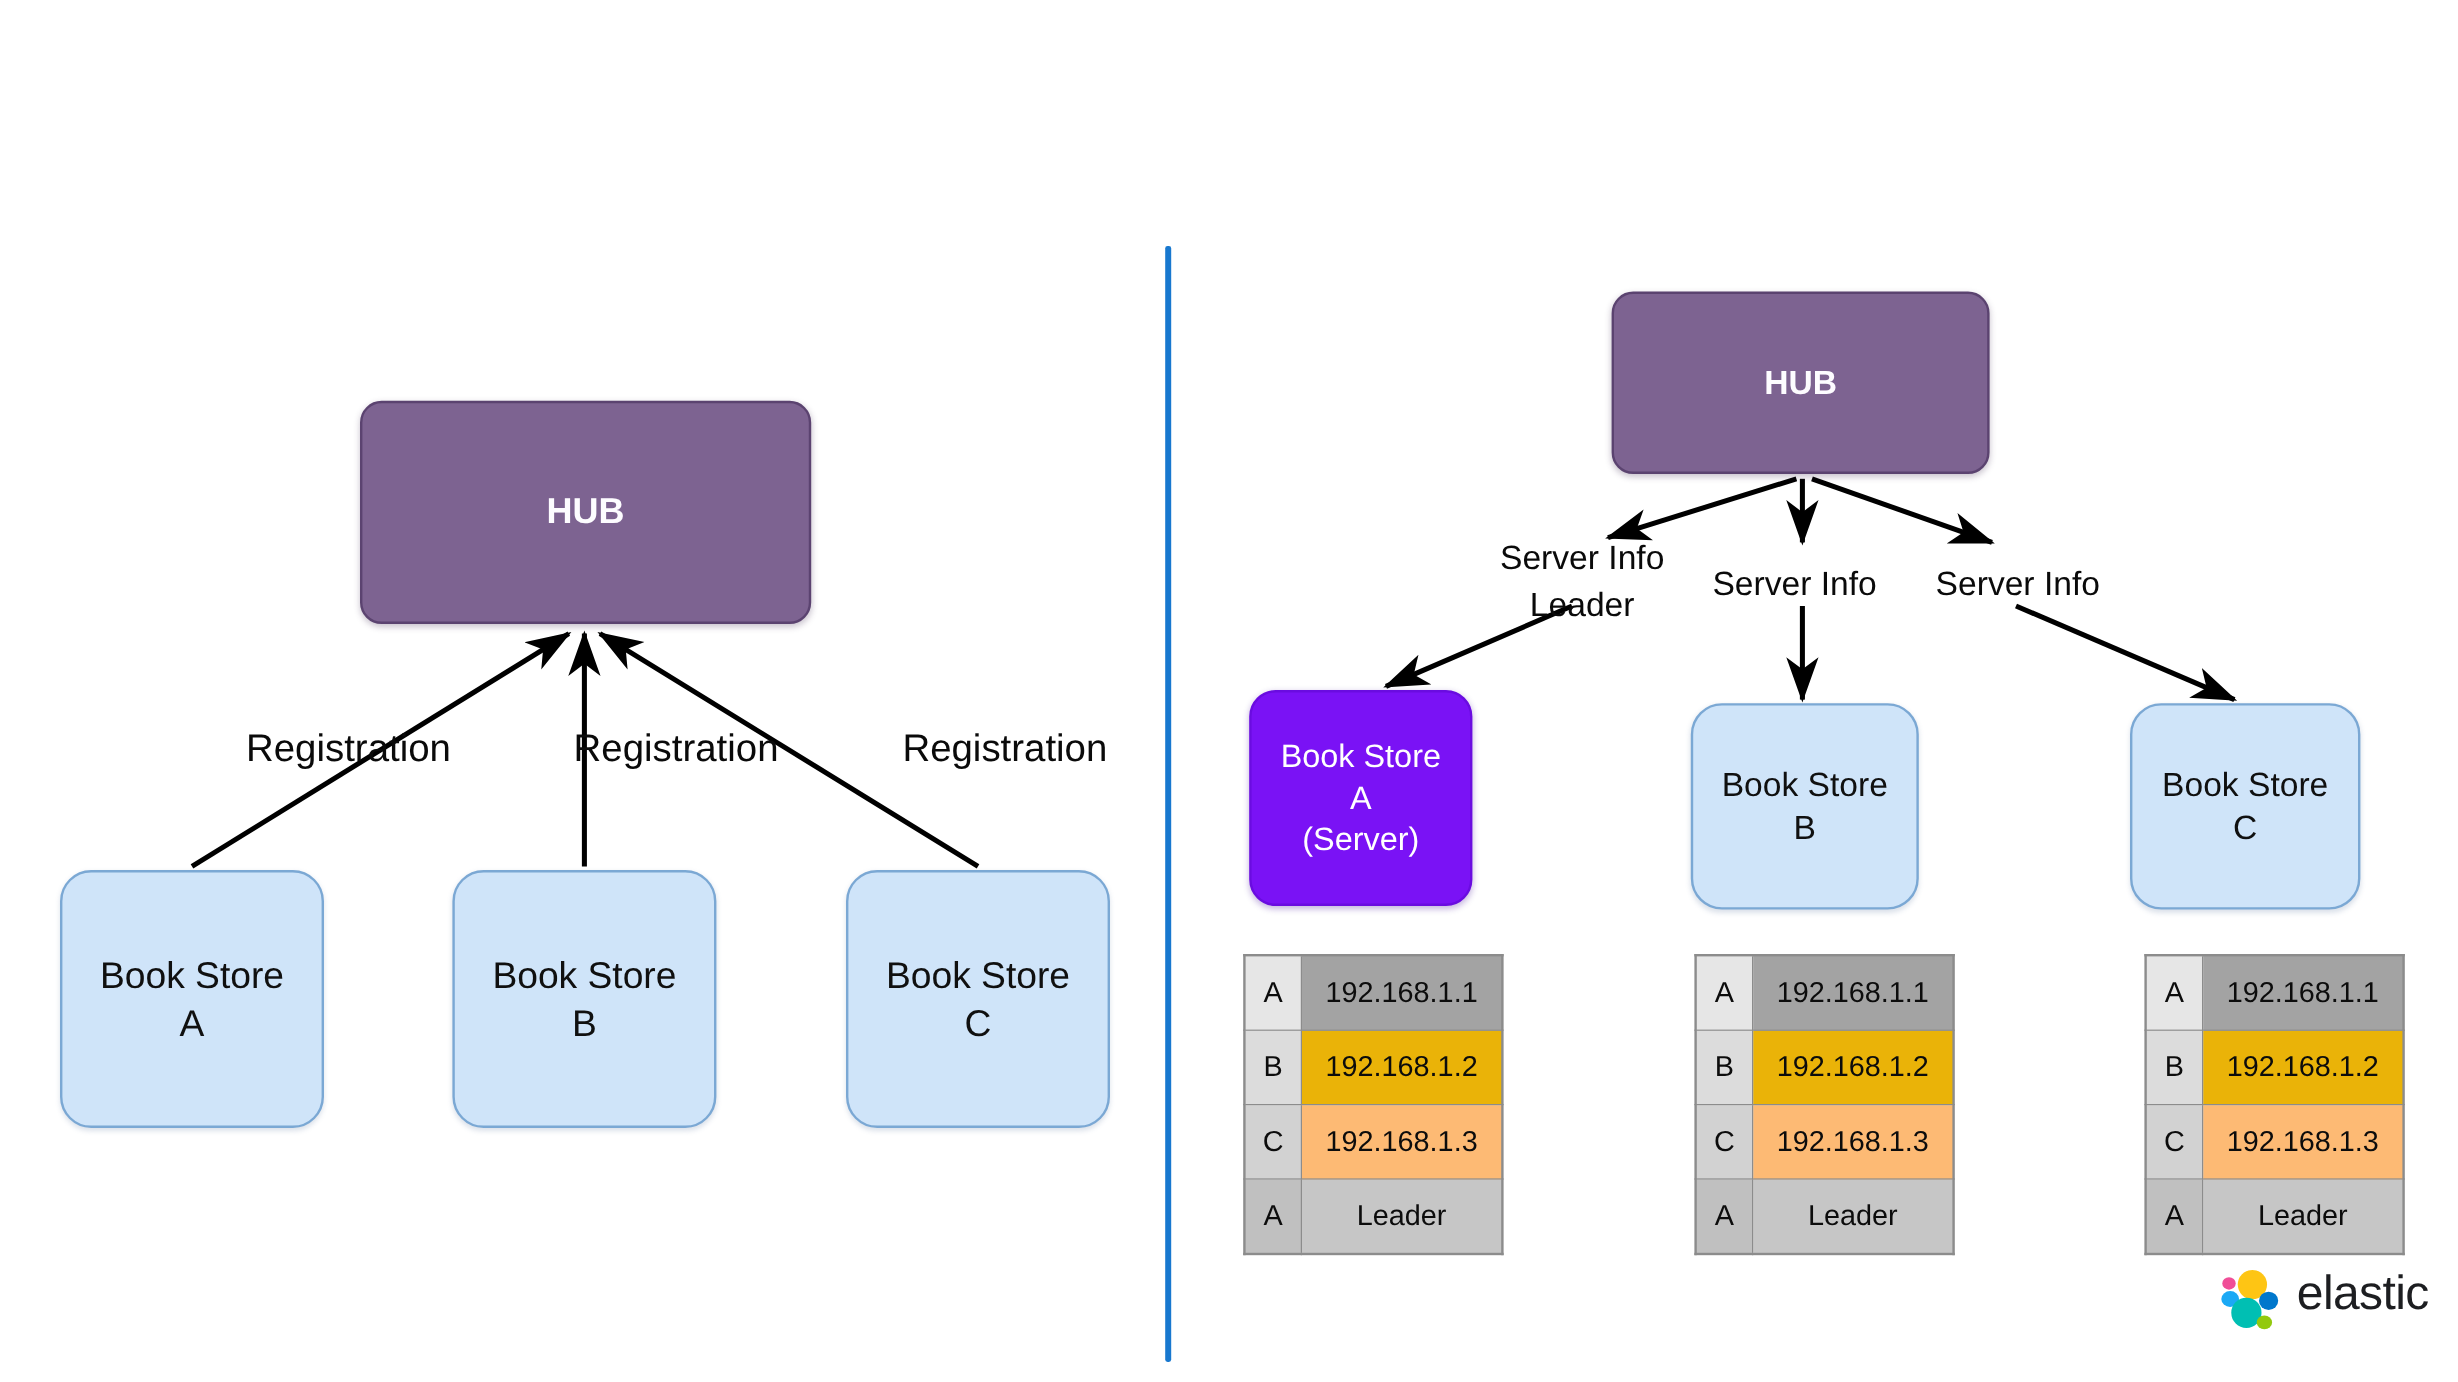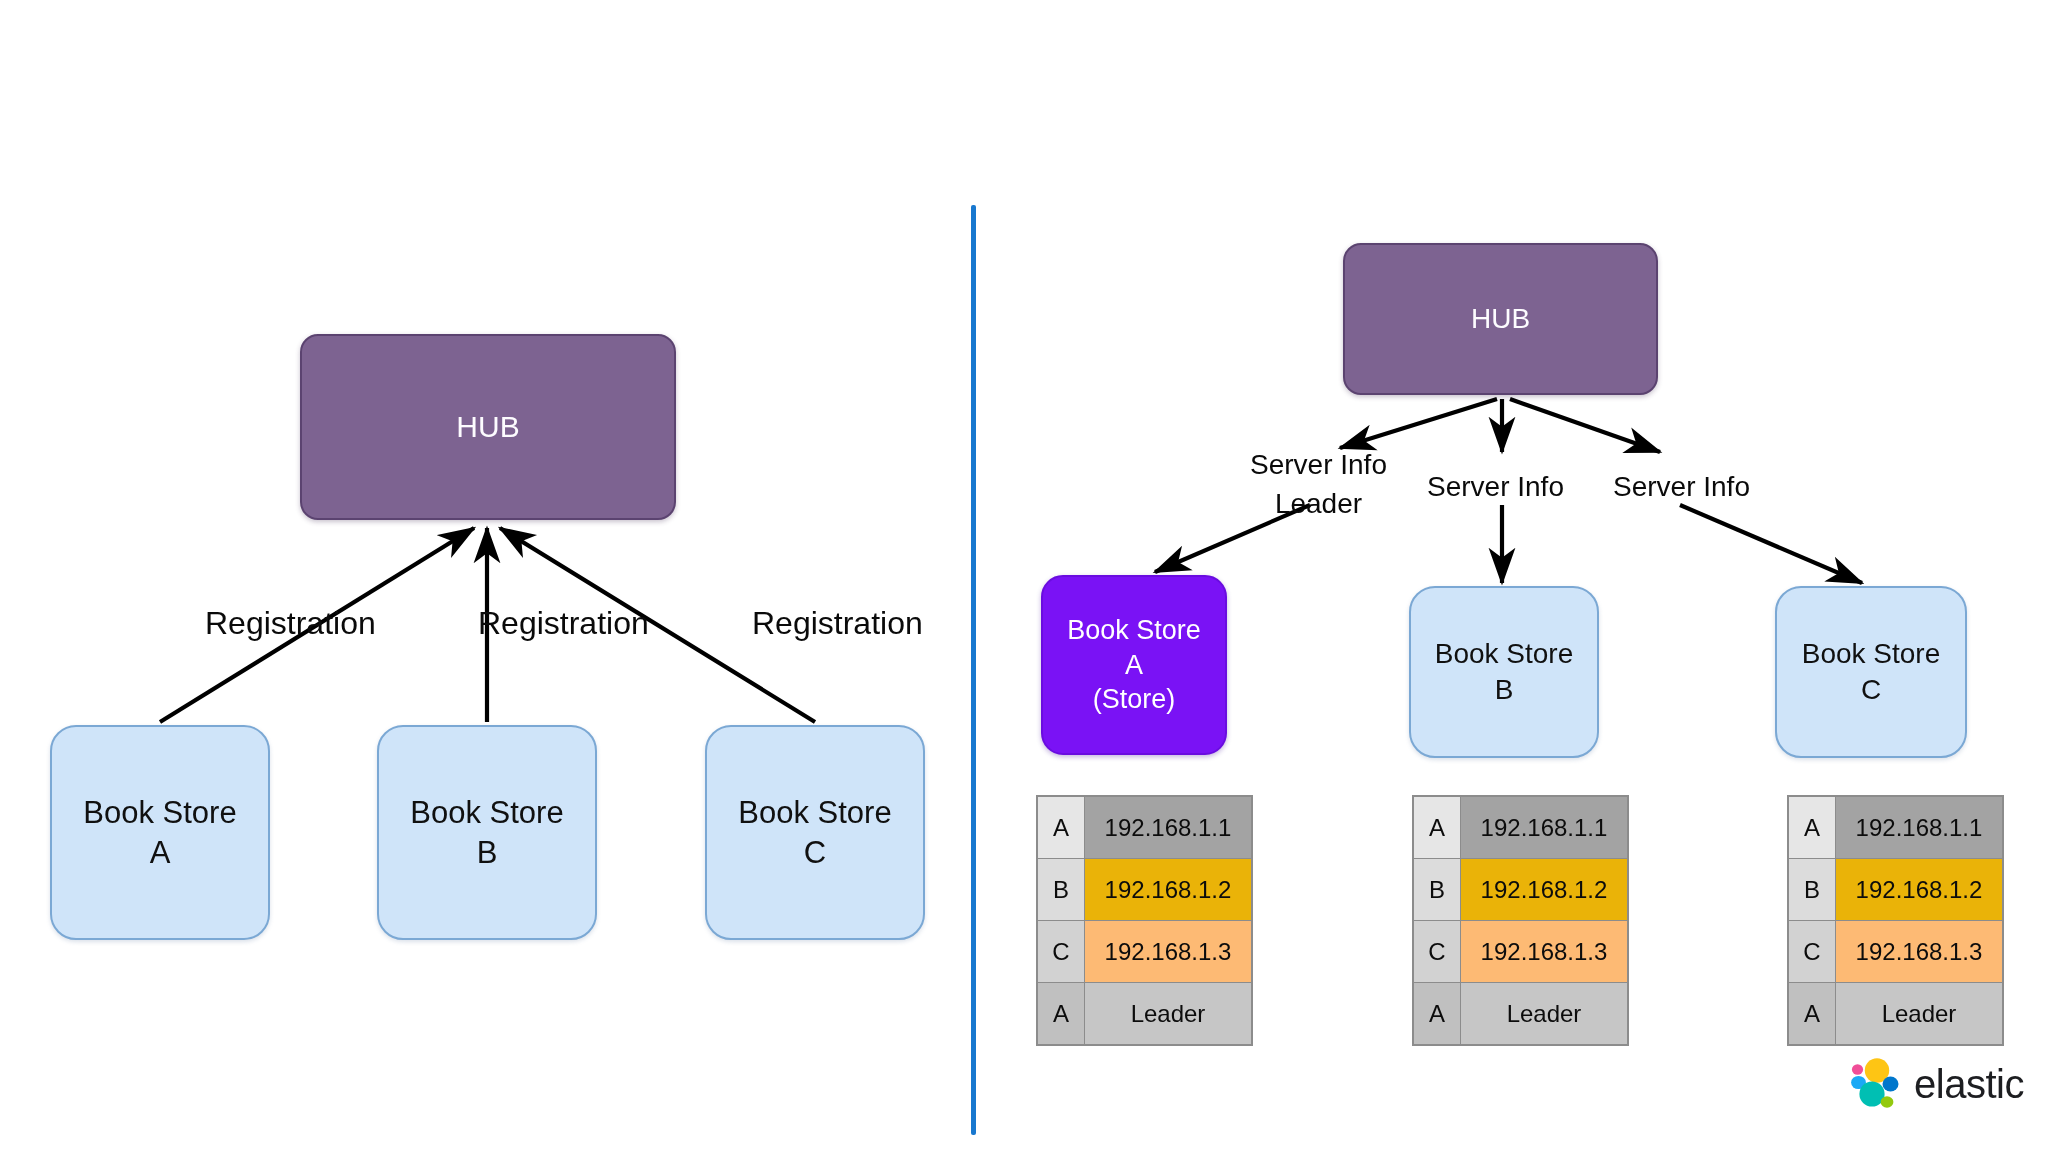--- a/index.html
+++ b/index.html
@@ -70,20 +70,21 @@
     line-height: 1.28;
   }
 
   .node-hub {
     background: #7d6391;
     border: 2px solid #5b4370;
     border-radius: 18px;
     color: #fdfcff;
     font-size: 30px;
     box-shadow: 0 2px 5px rgba(60,40,80,0.28);
+    font-weight: bold;
   }
 
   .node-store {
     background: #cfe4f9;
     border: 2px solid #7ba8d4;
     border-radius: 26px;
     color: #101010;
     font-size: 30px;
     box-shadow: 0 2px 4px rgba(90,120,160,0.22);
   }
@@ -160,21 +161,20 @@
   #table-a { left: 1036px; top: 795px; }
   #table-b { left: 1412px; top: 795px; }
   #table-c { left: 1787px; top: 795px; }
 
   
   .brand {
     position: absolute;
     left: 1848px;
     top: 1058px;
     display: flex;
-    align-items: center;
     gap: 12px;
   }
   .brand-mark { width: 54px; height: 52px; display: block; }
   .brand-word {
     font-size: 40px;
     color: #1d1e21;
     font-family: "Liberation Sans", sans-serif;
     letter-spacing: -0.5px;
     line-height: 1;
   }
@@ -242,21 +242,21 @@
   <div class="edge-label si-label" id="si-b">
     <span class="node-line">Server Info</span>
   </div>
   <div class="edge-label si-label" id="si-c">
     <span class="node-line">Server Info</span>
   </div>
 
   <div class="node node-leader" id="store-a-right">
     <span class="node-line">Book Store</span>
     <span class="node-line">A</span>
-    <span class="node-line">(Store)</span>
+    <span class="node-line">(Server)</span>
   </div>
   <div class="node node-store" id="store-b-right">
     <span class="node-line">Book Store</span>
     <span class="node-line">B</span>
   </div>
   <div class="node node-store" id="store-c-right">
     <span class="node-line">Book Store</span>
     <span class="node-line">C</span>
   </div>
 

